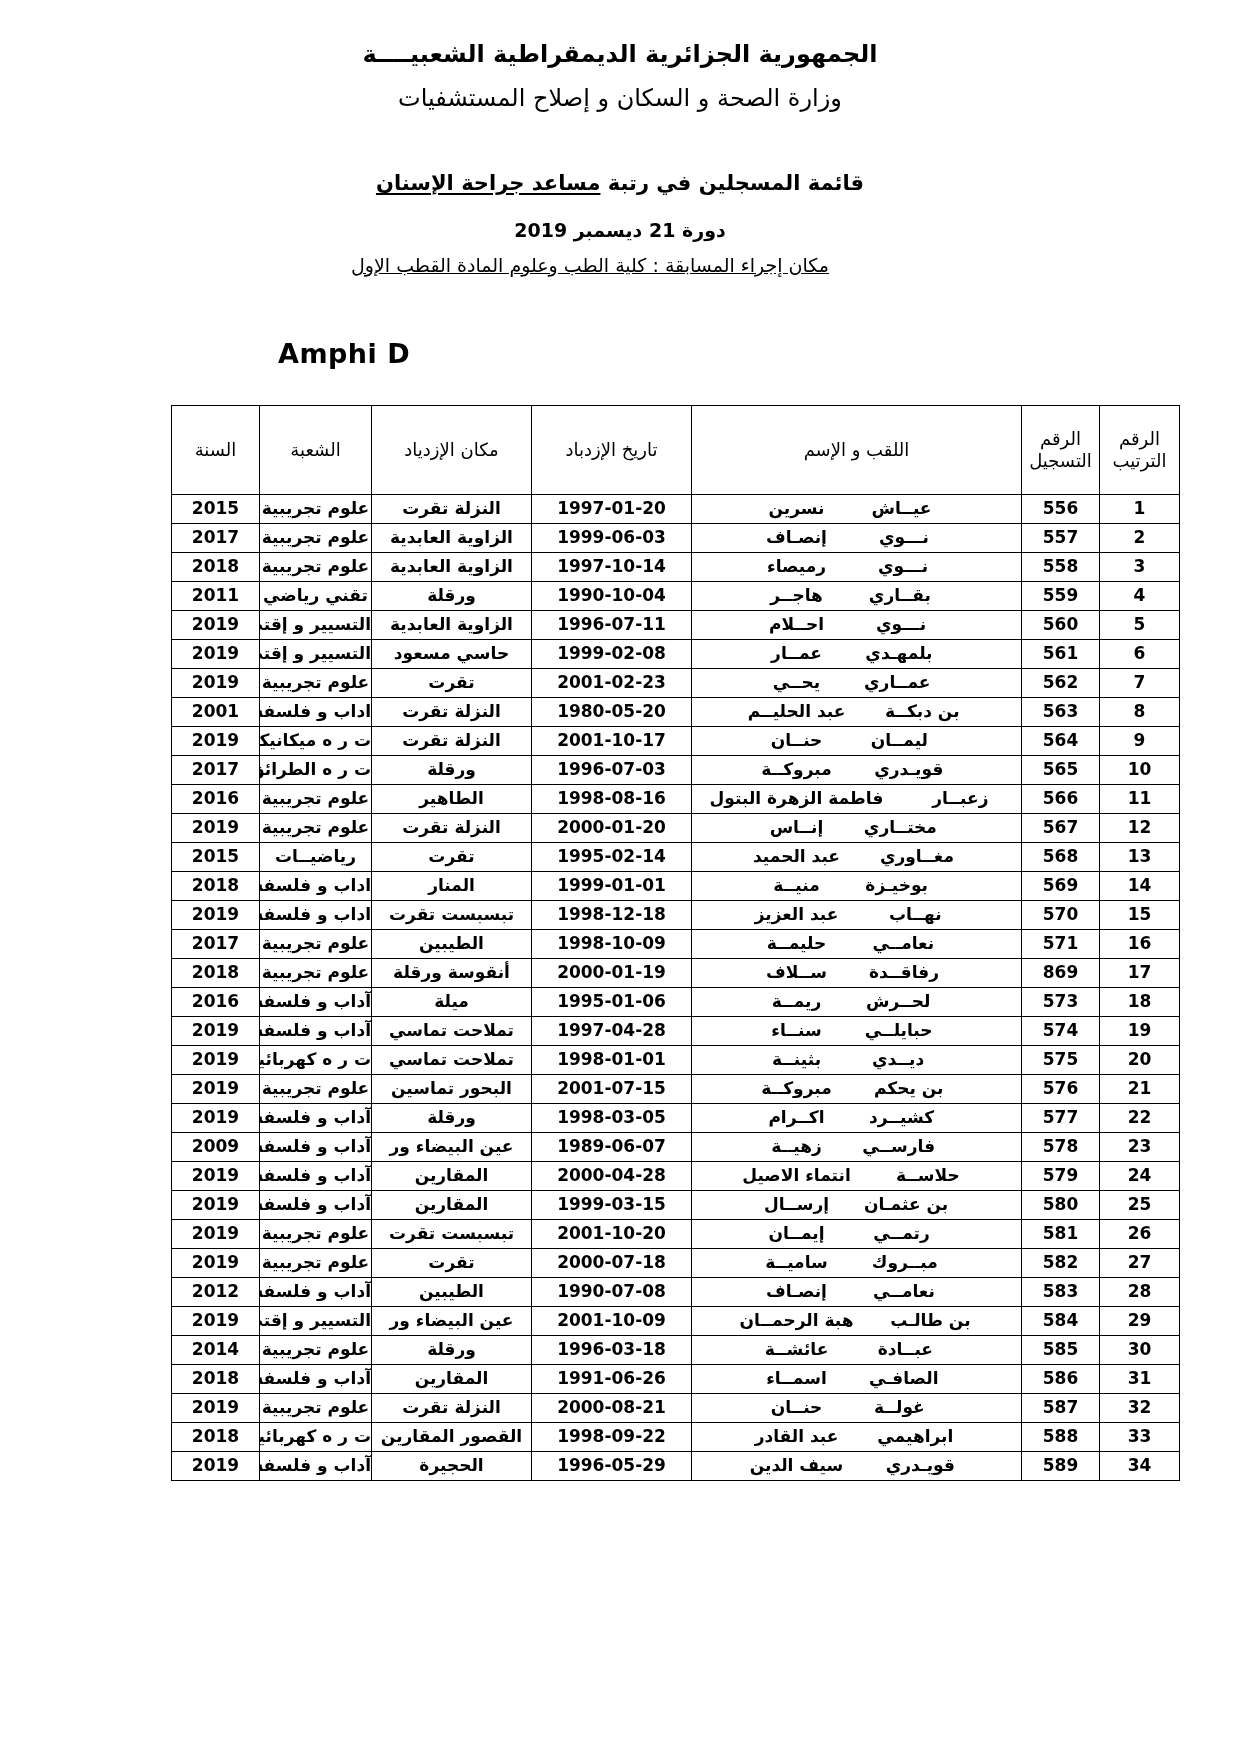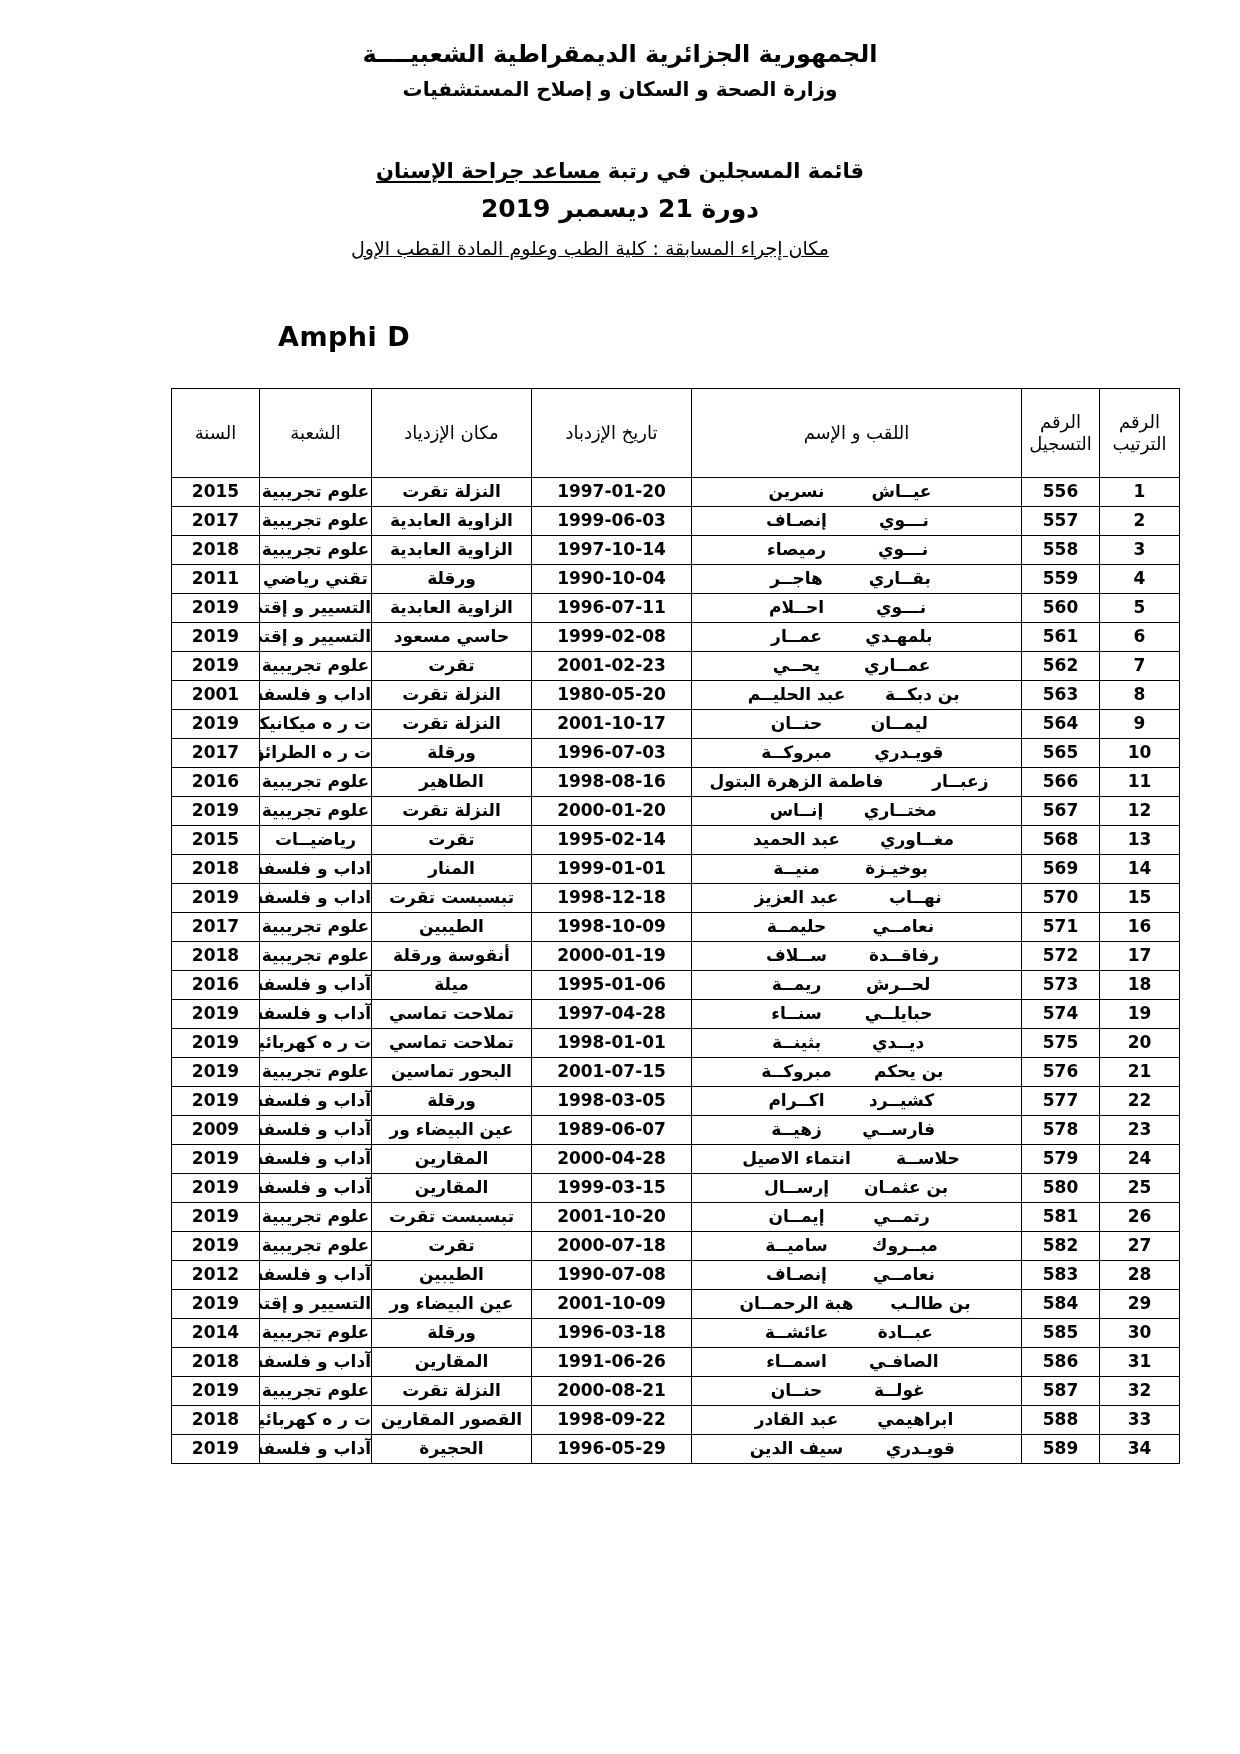--- a/index.html
+++ b/index.html
@@ -26,44 +26,44 @@
     direction:rtl;
   }
   .hdr .line1{
     font-size:24px;
     font-weight:bold;
     letter-spacing:0px;
     line-height:1.5;
     margin-top:8px;
   }
   .hdr .line2{
-    font-size:20px;
-    font-weight:bold;
+    font-size:24px;
+    font-weight:normal;
     line-height:1.5;
-    margin-top:2px;
+    margin-top:8px;
   }
   .title-block{
     text-align:center;
     direction:rtl;
     margin-top:52px;
   }
   .title-block .t1{
     font-size:21px;
     font-weight:bold;
     line-height:1.5;
   }
   .title-block .t1 .u{
     text-decoration:underline;
     text-underline-offset:3px;
   }
   .title-block .t2{
-    font-size:25px;
+    font-size:19px;
     font-weight:bold;
     line-height:1.5;
-    margin-top:2px;
+    margin-top:16px;
   }
   .place-line{
     direction:rtl;
     text-align:center;
     font-size:19px;
     font-weight:normal;
     margin-top:10px;
     padding-right:60px;
     text-decoration:underline;
   }
@@ -330,21 +330,21 @@
           <td class="rank">16</td>
           <td class="reg">571</td>
           <td class="name"><span class="sn">نعامــي</span><span class="gn">حليمــة</span></td>
           <td class="dob">1998-10-09</td>
           <td class="place">الطيبين</td>
           <td class="branch">علوم تجريبية</td>
           <td class="year">2017</td>
         </tr>
         <tr>
           <td class="rank">17</td>
-          <td class="reg">572</td>
+          <td class="reg">869</td>
           <td class="name"><span class="sn">رفاقــدة</span><span class="gn">ســلاف</span></td>
           <td class="dob">2000-01-19</td>
           <td class="place">أنقوسة ورقلة</td>
           <td class="branch">علوم تجريبية</td>
           <td class="year">2018</td>
         </tr>
         <tr>
           <td class="rank">18</td>
           <td class="reg">573</td>
           <td class="name"><span class="sn">لحــرش</span><span class="gn">ريمــة</span></td>

